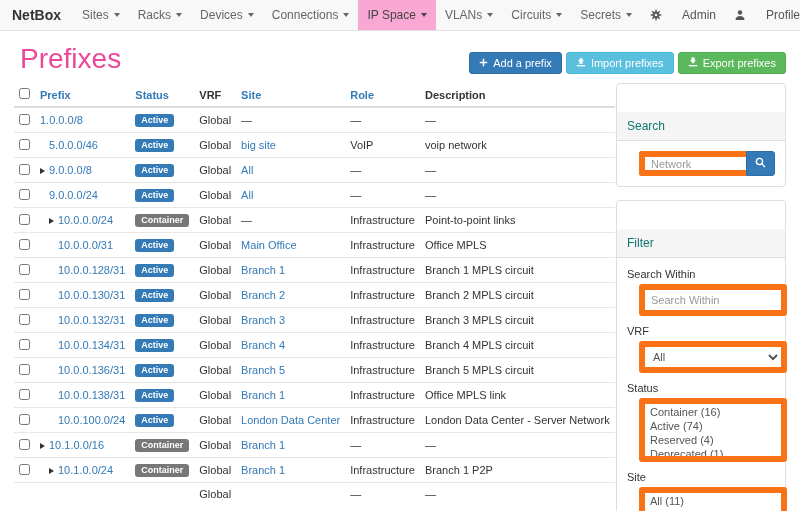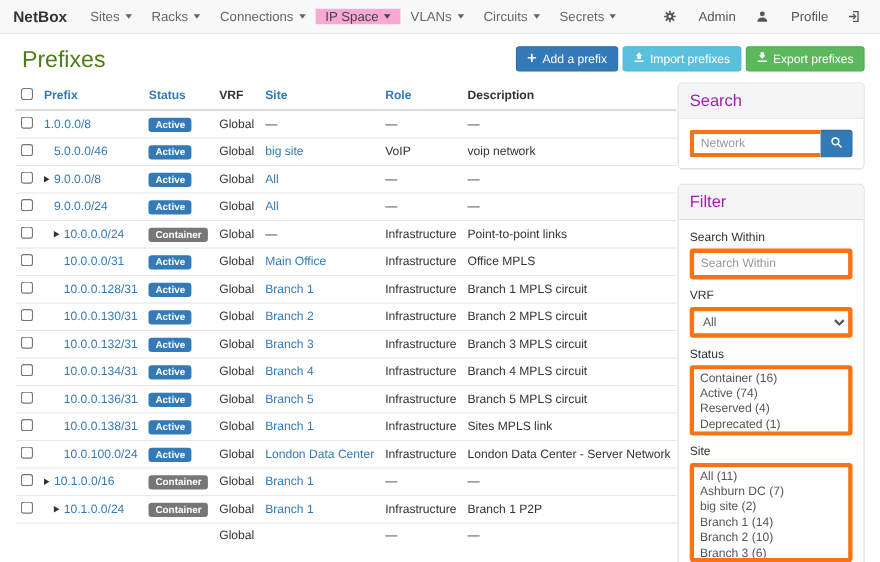--- a/index.html
+++ b/index.html
@@ -13,40 +13,40 @@
 
   
   .navbar {
     display:flex; align-items:stretch; height:31px;
     background:#f8f8f8; border-bottom:1px solid #e2e2e2; padding:0 8px;
   }
   .brand {
     display:flex; align-items:center; font-weight:bold; font-size:14px;
     color:#333; padding:0 12px 0 4px; cursor:pointer;
   }
-  .nav-menu { display:flex; list-style:none; margin:0; padding:0;align-items:center; }
+  .nav-menu { display:flex; list-style:none; margin:0; padding:0; }
   .nav-item {
     display:flex; align-items:center; gap:5px; padding:0 9px;
     color:#666; font-size:12px; cursor:pointer; white-space:nowrap;
   }
   .nav-item.active { background:#f9a8d4; color:#444; }
   .caret {
     display:inline-block; width:0; height:0;
     border-left:3.5px solid transparent; border-right:3.5px solid transparent;
     border-top:4px solid currentColor;
   }
   .nav-right { margin-left:auto; display:flex; }
   .nav-right .nav-item { gap:20px; color:#555; }
   .nav-icon { display:inline-flex; align-items:center; }
 
   
   .container { padding:4px 14px 0 14px; }
   .page-head { display:flex; justify-content:space-between; align-items:flex-start; margin-bottom:4px; }
-  h1 { font-size:21px; font-weight:400; margin:8px 0 4px 6px; color:#4d7c0f; }
-  .actions { display:flex; gap:4px; margin-top:7px; }
+  h1 { font-size:28px; font-weight:400; margin:8px 0 4px 6px; color:#ec4899; }
+  .actions { display:flex; gap:4px; margin-top:17px; }
   .btn {
     display:inline-flex; align-items:center; gap:5px;
     font-family:inherit; font-size:11px; color:#fff;
     padding:4px 9px; border-radius:3px; border:1px solid transparent; cursor:pointer;
   }
   .btn-primary { background:#337ab7; border-color:#2e6da4; }
   .btn-info    { background:#5bc0de; border-color:#46b8da; }
   .btn-success { background:#5cb85c; border-color:#4cae4c; }
 
   
@@ -81,26 +81,26 @@
     padding:2px 6px; border-radius:3px; line-height:1;
   }
   .label-primary { background:#337ab7; }
   .label-default { background:#777; }
   .empty { color:#555; }
 
   
   .panel { border:1px solid #ddd; border-radius:4px; margin-bottom:13px; background:#fff; }
   .panel-heading {
     background:#f5f5f5; border-bottom:1px solid #ddd; padding:7px 10px;
-    font-size:15px; color:#a21caf; border-radius:3px 3px 0 0;
+    font-size:12px; color:#0f766e; border-radius:3px 3px 0 0;margin-top:28px;
   }
   .panel-body { padding:10px; }
   .form-control {
-    width:100%; border:4px solid #f97316; border-radius:3px;
-    padding:4px 6px; font-size:11px; font-family:inherit; color:#555; background:#fff;
+    width:100%; border:6px solid #f97316; border-radius:3px;
+    padding:4px 6px; font-size:11px; font-family:inherit; color:#555; background:#fff;margin-left:12px;
   }
   .form-control::placeholder { color:#999; }
   .input-group { display:flex; }
   .input-group .form-control { border-radius:3px 0 0 3px; border-right:none; height:25px; }
   .btn-search {
     background:#337ab7; border:1px solid #2e6da4; border-radius:0 3px 3px 0;
     padding:0 8px; cursor:pointer; display:flex; align-items:center; height:25px;
   }
   .filter-field { margin-bottom:9px; }
   .filter-label { display:block; margin-bottom:4px; font-size:11px; color:#333; }
@@ -115,20 +115,24 @@
 
 <nav class="navbar">
   <a class="brand">NetBox</a>
   <ul class="nav-menu">
       <li class="nav-item">
         <span>Sites</span>
         <span class="caret"></span>
       </li>
       <li class="nav-item">
         <span>Racks</span>
+        <span class="caret"></span>
+      </li>
+      <li class="nav-item">
+        <span>Devices</span>
         <span class="caret"></span>
       </li>
       <li class="nav-item">
         <span>Connections</span>
         <span class="caret"></span>
       </li>
       <li class="nav-item active">
         <span>IP Space</span>
         <span class="caret"></span>
       </li>
@@ -326,21 +330,21 @@
               <td>Infrastructure</td>
               <td>Branch 5 MPLS circuit</td>
             </tr>
             <tr>
               <td><input type="checkbox" style=""></td>
               <td style="padding-left: 23px;"><a href="#">10.0.0.138/31</a></td>
               <td><span class="label label-primary">Active</span></td>
               <td>Global</td>
               <td><a href="#">Branch 1</a></td>
               <td>Infrastructure</td>
-              <td>Sites MPLS link</td>
+              <td>Office MPLS link</td>
             </tr>
             <tr>
               <td><input type="checkbox" style=""></td>
               <td style="padding-left: 23px;"><a href="#">10.0.100.0/24</a></td>
               <td><span class="label label-primary">Active</span></td>
               <td>Global</td>
               <td><a href="#">London Data Center</a></td>
               <td>Infrastructure</td>
               <td>London Data Center - Server Network</td>
             </tr>

